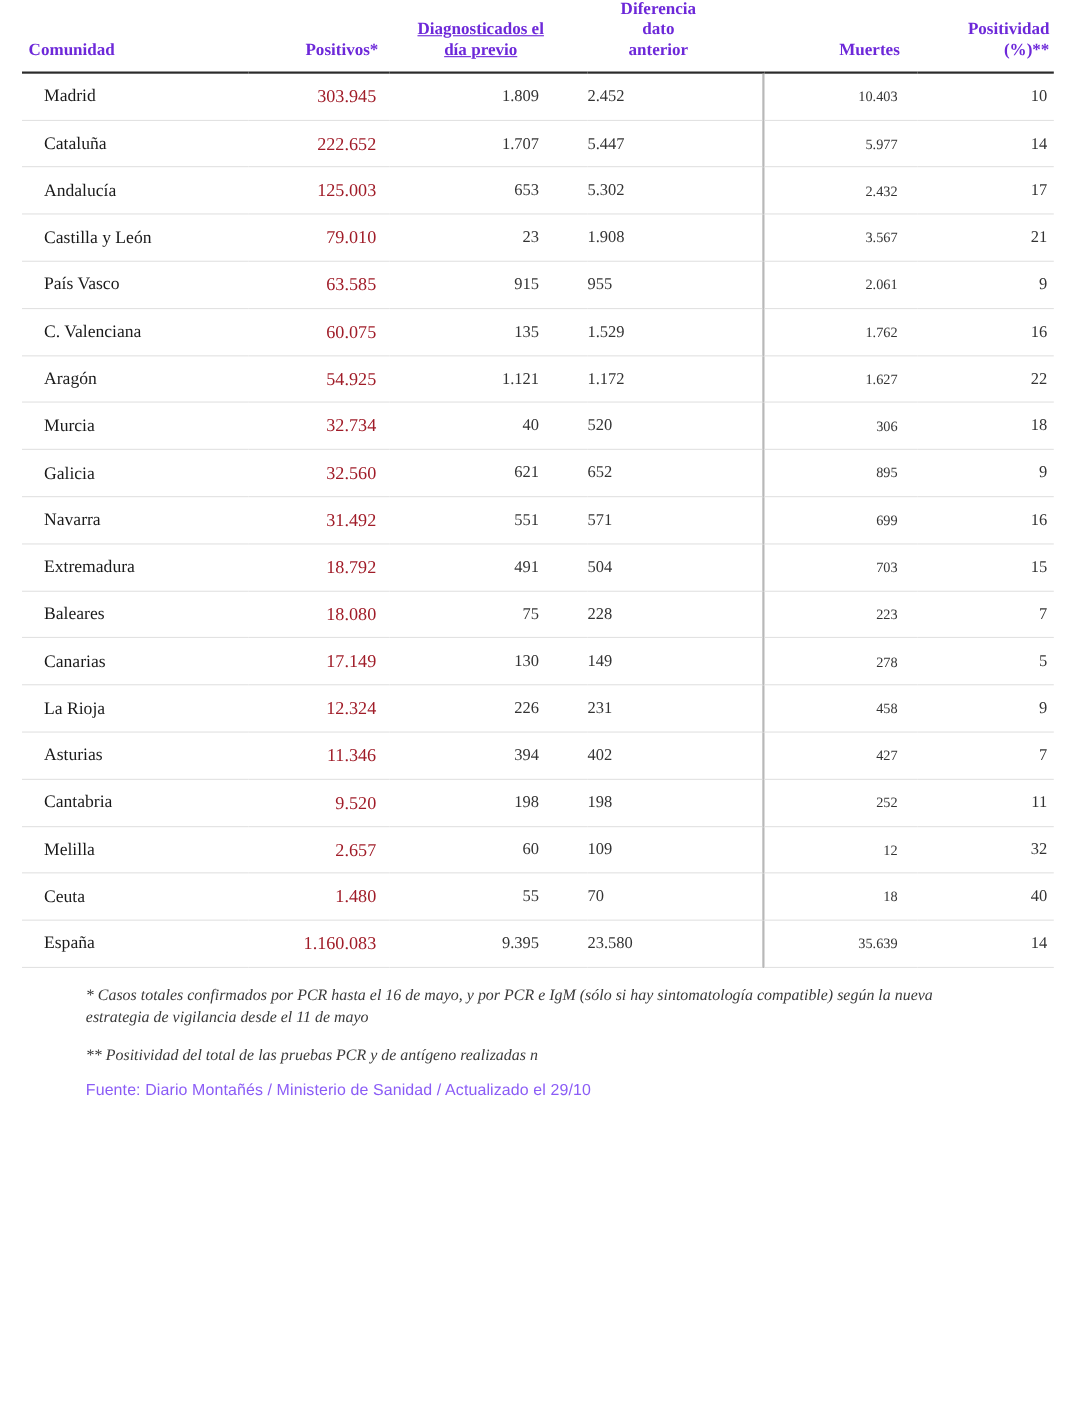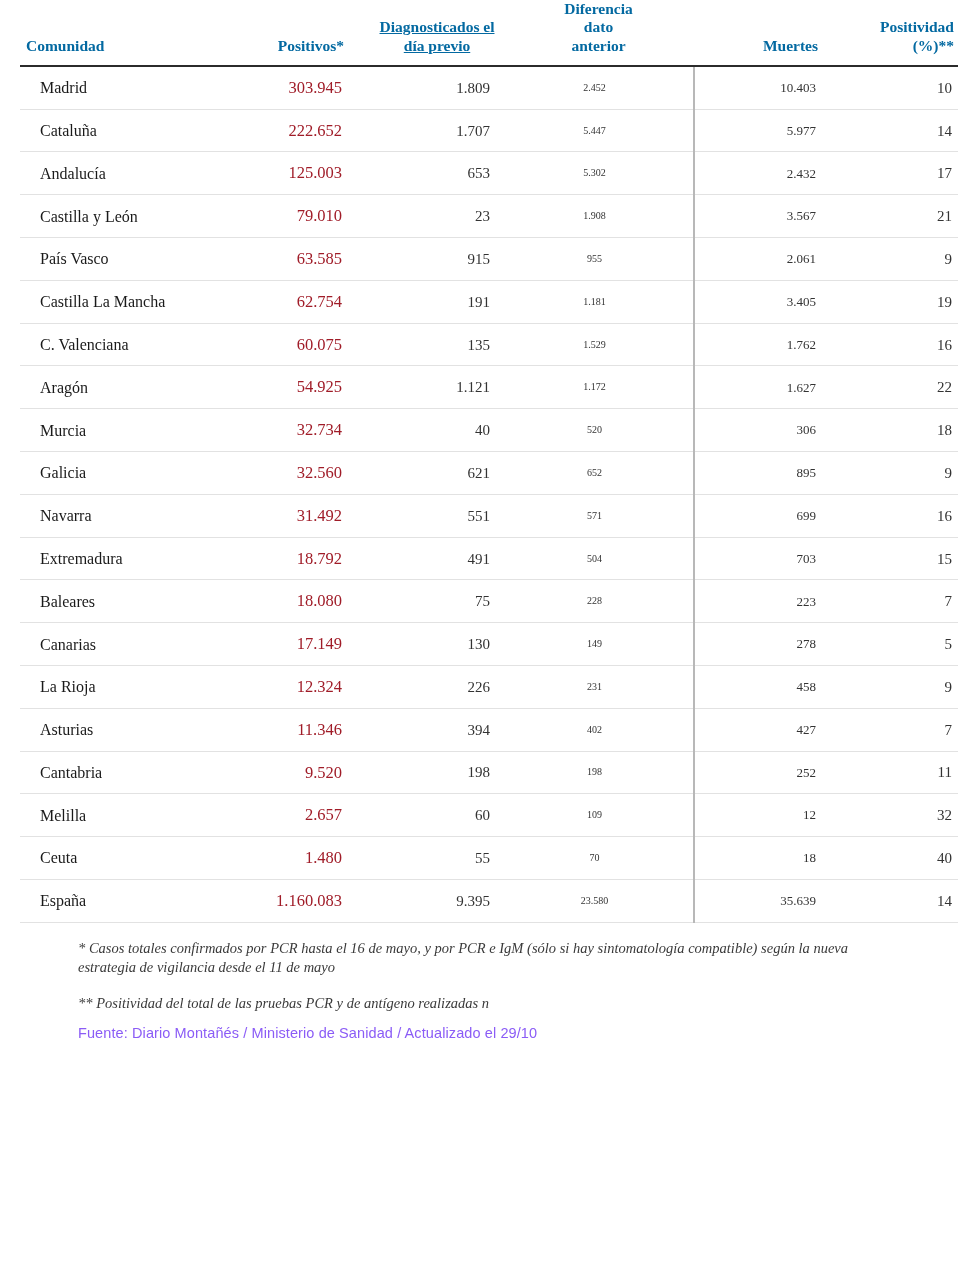--- a/index.html
+++ b/index.html
@@ -29,21 +29,21 @@
   table.data col.c-pos   { width: 128px; }
   table.data col.c-prev  { width: 180px; }
   table.data col.c-dif   { width: 160px; }
   table.data col.c-mue   { width: 140px; }
   table.data col.c-posit { width: 124px; }
 
   thead th {
     font-family: "Liberation Serif", serif;
     font-size: 15.5px;
     font-weight: bold;
-    color: #0369a1;
+    color: #6d28d9;
     vertical-align: bottom;
     padding: 0 10px 10px 0;
     line-height: 1.18;
   }
   thead th.h-com {
     text-align: left;
     padding-left: 6px;
   }
   thead th.h-num {
     text-align: right;
@@ -92,23 +92,23 @@
     font-size: 16.5px;
     padding-right: 12px;
   }
   td.prev {
     text-align: right;
     color: #333333;
     font-size: 15px;
     padding-right: 44px;
   }
   td.dif {
-    text-align: center;
+    text-align: left;
     color: #333333;
-    font-size: 10px;
+    font-size: 15px;
     padding-right: 38px;
   }
   td.mue {
     text-align: right;
     color: #333333;
     font-size: 13px;
     padding-right: 18px;
     border-left: 2px solid #b8b8b8;
     margin-left: 48px;
   }
@@ -220,28 +220,20 @@
         </tr>
         <tr>
           <td class="com">País Vasco</td>
           <td class="pos">63.585</td>
           <td class="prev">915</td>
           <td class="dif">955</td>
           <td class="mue">2.061</td>
           <td class="posit">9</td>
         </tr>
         <tr>
-          <td class="com">Castilla La Mancha</td>
-          <td class="pos">62.754</td>
-          <td class="prev">191</td>
-          <td class="dif">1.181</td>
-          <td class="mue">3.405</td>
-          <td class="posit">19</td>
-        </tr>
-        <tr>
           <td class="com">C. Valenciana</td>
           <td class="pos">60.075</td>
           <td class="prev">135</td>
           <td class="dif">1.529</td>
           <td class="mue">1.762</td>
           <td class="posit">16</td>
         </tr>
         <tr>
           <td class="com">Aragón</td>
           <td class="pos">54.925</td>

